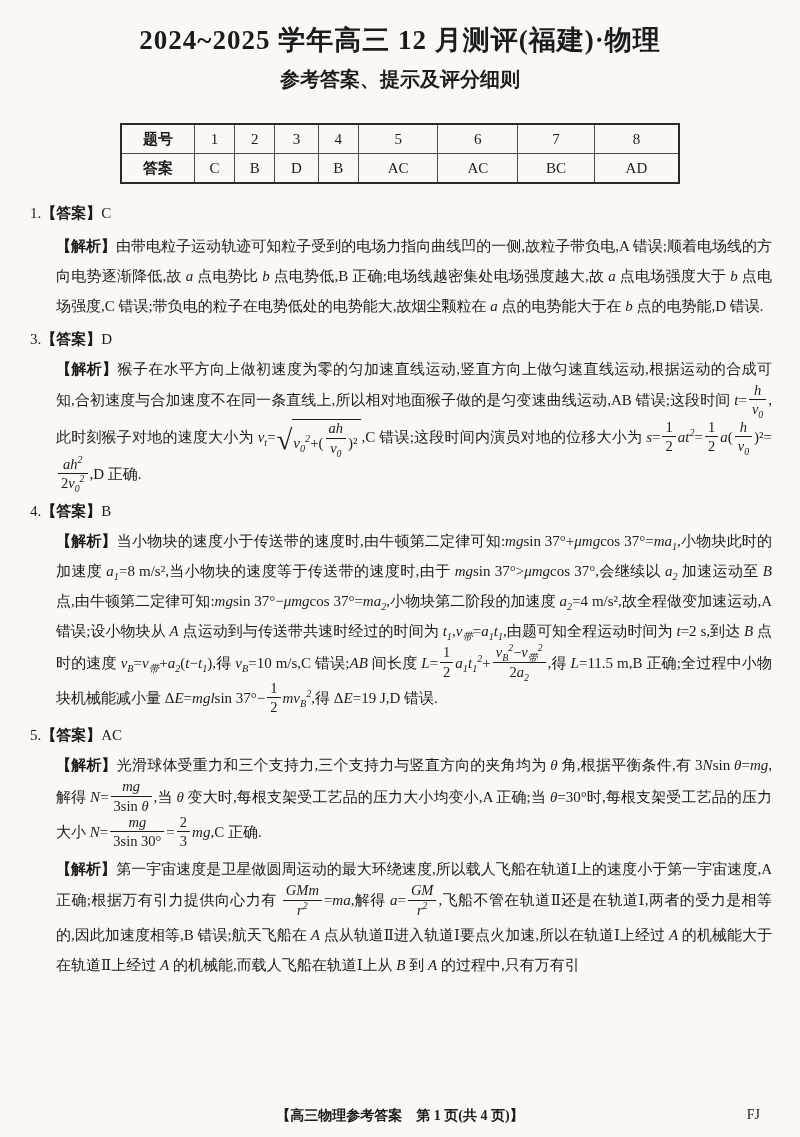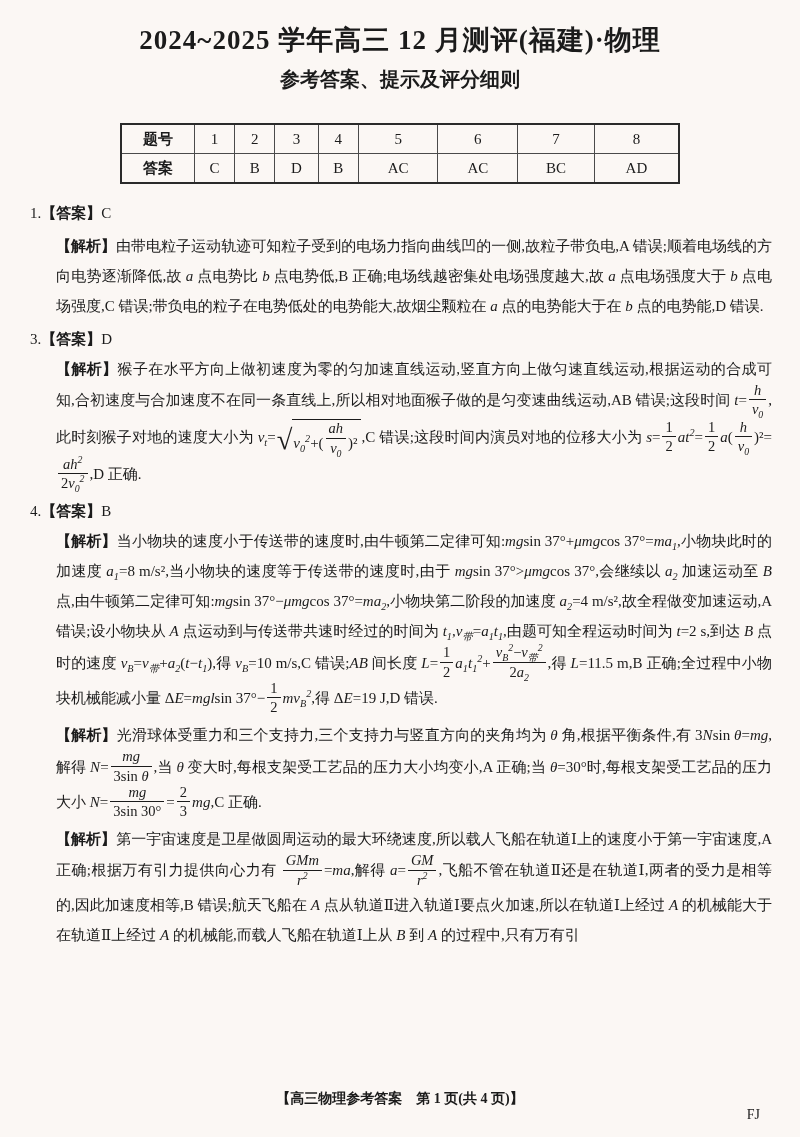--- a/index.html
+++ b/index.html
@@ -60,21 +60,21 @@
     text-align:center; margin:0 2px;
     line-height:1.12; font-size:14.5px;
     transform:translateY(-2px);
   }
   .frac .fn { display:block; border-bottom:1px solid #1b1b1b; padding:0 3px 1px; }
   .frac .fd { display:block; padding:1px 3px 0; }
   .sqrt { display:inline-flex; align-items:center; vertical-align:middle; margin:0 1px; }
   .rsign { font-size:1.9em; font-weight:400; line-height:0.9; transform:translateY(1px); }
   .rbody { border-top:1.3px solid #1b1b1b; padding:2px 3px 0 1px; display:inline-flex; align-items:flex-end; }
   .footer-center {
-    position:absolute; left:0; right:0; bottom:29px;
+    position:absolute; left:0; right:0; bottom:12px;
     text-align:center; font-size:14px; font-weight:bold;
   }
   .footer-right {
     position:absolute; right:40px; bottom:14px;
     font-size:14px;
   }
 </style>
 </head>
 <body>
 
@@ -128,20 +128,21 @@
                 </span>)²</span>
             </span>,C 错误;这段时间内演员对地的位移大小为 <span class="mi">s</span>=<span class="frac"><span class="fn">1</span><span class="fd">2</span></span><span class="mi">at<sup>2</sup></span>=<span class="frac"><span class="fn">1</span><span class="fd">2</span></span><span class="mi">a</span>(<span class="frac"><span class="fn"><span class="mi">h</span></span><span class="fd"><span class="mi">v<sub>0</sub></span></span></span>)²=<span class="frac"><span class="fn"><span class="mi">ah<sup>2</sup></span></span><span class="fd">2<span class="mi">v<sub>0</sub><sup>2</sup></span></span></span>,D 正确.</span></div>
   </div>
 
   <div class="section">
     <div class="ans-line"><span class="num">4.</span><span class="lbl">【答案】</span><span class="ans">B</span></div>
     <div class="analysis"><span class="lbl">【解析】</span><span class="analysis-text">当小物块的速度小于传送带的速度时,由牛顿第二定律可知:<span class="mi">mg</span>sin 37°+<span class="mi">μmg</span>cos 37°=<span class="mi">ma<sub>1</sub></span>,小物块此时的加速度 <span class="mi">a<sub>1</sub></span>=8 m/s²,当小物块的速度等于传送带的速度时,由于 <span class="mi">mg</span>sin 37°&gt;<span class="mi">μmg</span>cos 37°,会继续以 <span class="mi">a<sub>2</sub></span> 加速运动至 <span class="mi">B</span> 点,由牛顿第二定律可知:<span class="mi">mg</span>sin 37°−<span class="mi">μmg</span>cos 37°=<span class="mi">ma<sub>2</sub></span>,小物块第二阶段的加速度 <span class="mi">a<sub>2</sub></span>=4 m/s²,故全程做变加速运动,A 错误;设小物块从 <span class="mi">A</span> 点运动到与传送带共速时经过的时间为 <span class="mi">t<sub>1</sub></span>,<span class="mi">v<sub>带</sub></span>=<span class="mi">a<sub>1</sub></span><span class="mi">t<sub>1</sub></span>,由题可知全程运动时间为 <span class="mi">t</span>=2 s,到达 <span class="mi">B</span> 点时的速度 <span class="mi">v<sub>B</sub></span>=<span class="mi">v<sub>带</sub></span>+<span class="mi">a<sub>2</sub></span>(<span class="mi">t</span>−<span class="mi">t<sub>1</sub></span>),得 <span class="mi">v<sub>B</sub></span>=10 m/s,C 错误;<span class="mi">AB</span> 间长度 <span class="mi">L</span>=<span class="frac"><span class="fn">1</span><span class="fd">2</span></span><span class="mi">a<sub>1</sub></span><span class="mi">t<sub>1</sub><sup>2</sup></span>+<span class="frac"><span class="fn"><span class="mi">v<sub>B</sub><sup>2</sup></span>−<span class="mi">v<sub>带</sub><sup>2</sup></span></span><span class="fd">2<span class="mi">a<sub>2</sub></span></span></span>,得 <span class="mi">L</span>=11.5 m,B 正确;全过程中小物块机械能减小量 Δ<span class="mi">E</span>=<span class="mi">mgl</span>sin 37°−<span class="frac"><span class="fn">1</span><span class="fd">2</span></span><span class="mi">mv<sub>B</sub><sup>2</sup></span>,得 Δ<span class="mi">E</span>=19 J,D 错误.</span></div>
   </div>
 
   <div class="section">
+    <div class="ans-line"><span class="num">5.</span><span class="lbl">【答案】</span><span class="ans">AC</span></div>
     <div class="analysis"><span class="lbl">【解析】</span><span class="analysis-text">光滑球体受重力和三个支持力,三个支持力与竖直方向的夹角均为 <span class="mi">θ</span> 角,根据平衡条件,有 3<span class="mi">N</span>sin <span class="mi">θ</span>=<span class="mi">mg</span>,解得 <span class="mi">N</span>=<span class="frac"><span class="fn"><span class="mi">mg</span></span><span class="fd">3sin <span class="mi">θ</span></span></span>,当 <span class="mi">θ</span> 变大时,每根支架受工艺品的压力大小均变小,A 正确;当 <span class="mi">θ</span>=30°时,每根支架受工艺品的压力大小 <span class="mi">N</span>=<span class="frac"><span class="fn"><span class="mi">mg</span></span><span class="fd">3sin 30°</span></span>=<span class="frac"><span class="fn">2</span><span class="fd">3</span></span><span class="mi">mg</span>,C 正确.</span></div>
   </div>
 
   <div class="section">
     <div class="analysis"><span class="lbl">【解析】</span><span class="analysis-text">第一宇宙速度是卫星做圆周运动的最大环绕速度,所以载人飞船在轨道Ⅰ上的速度小于第一宇宙速度,A 正确;根据万有引力提供向心力有 <span class="frac"><span class="fn"><span class="mi">GMm</span></span><span class="fd"><span class="mi">r<sup>2</sup></span></span></span>=<span class="mi">ma</span>,解得 <span class="mi">a</span>=<span class="frac"><span class="fn"><span class="mi">GM</span></span><span class="fd"><span class="mi">r<sup>2</sup></span></span></span>,飞船不管在轨道Ⅱ还是在轨道Ⅰ,两者的受力是相等的,因此加速度相等,B 错误;航天飞船在 <span class="mi">A</span> 点从轨道Ⅱ进入轨道Ⅰ要点火加速,所以在轨道Ⅰ上经过 <span class="mi">A</span> 的机械能大于在轨道Ⅱ上经过 <span class="mi">A</span> 的机械能,而载人飞船在轨道Ⅰ上从 <span class="mi">B</span> 到 <span class="mi">A</span> 的过程中,只有万有引</span></div>
   </div>
 </div>
 
   <div class="footer-center">【高三物理参考答案　第 1 页(共 4 页)】</div>
   <div class="footer-right">FJ</div>

